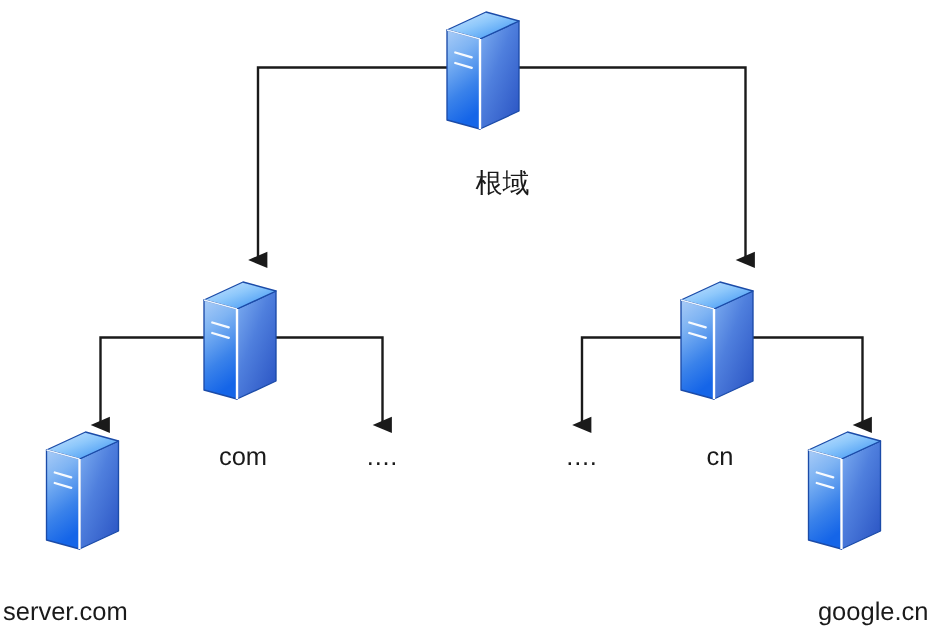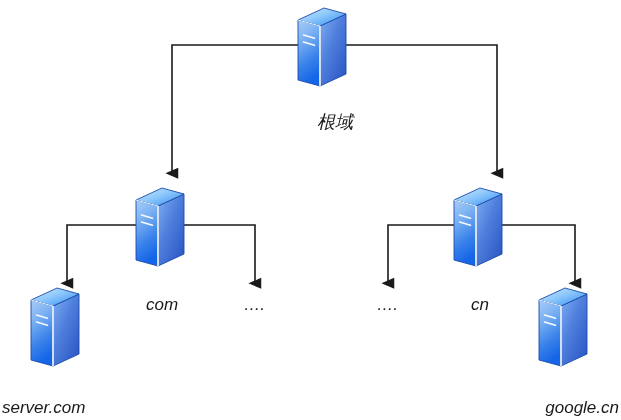--- a/index.html
+++ b/index.html
@@ -11,21 +11,20 @@
     width: 621px;
     height: 420px;
     font-family: "Liberation Sans", sans-serif;
     overflow: hidden;
   }
   #diagram-root {
     position: relative;
     width: 621px;
     height: 420px;
     background: #ffffff;
-    font-style: italic;
   }
   svg.diagram {
     display: block;
     width: 621px;
     height: 420px;
   }
   .node-label {
     font-family: "Liberation Sans", sans-serif;
     font-size: 17px;
     fill: #1a1a1a;

